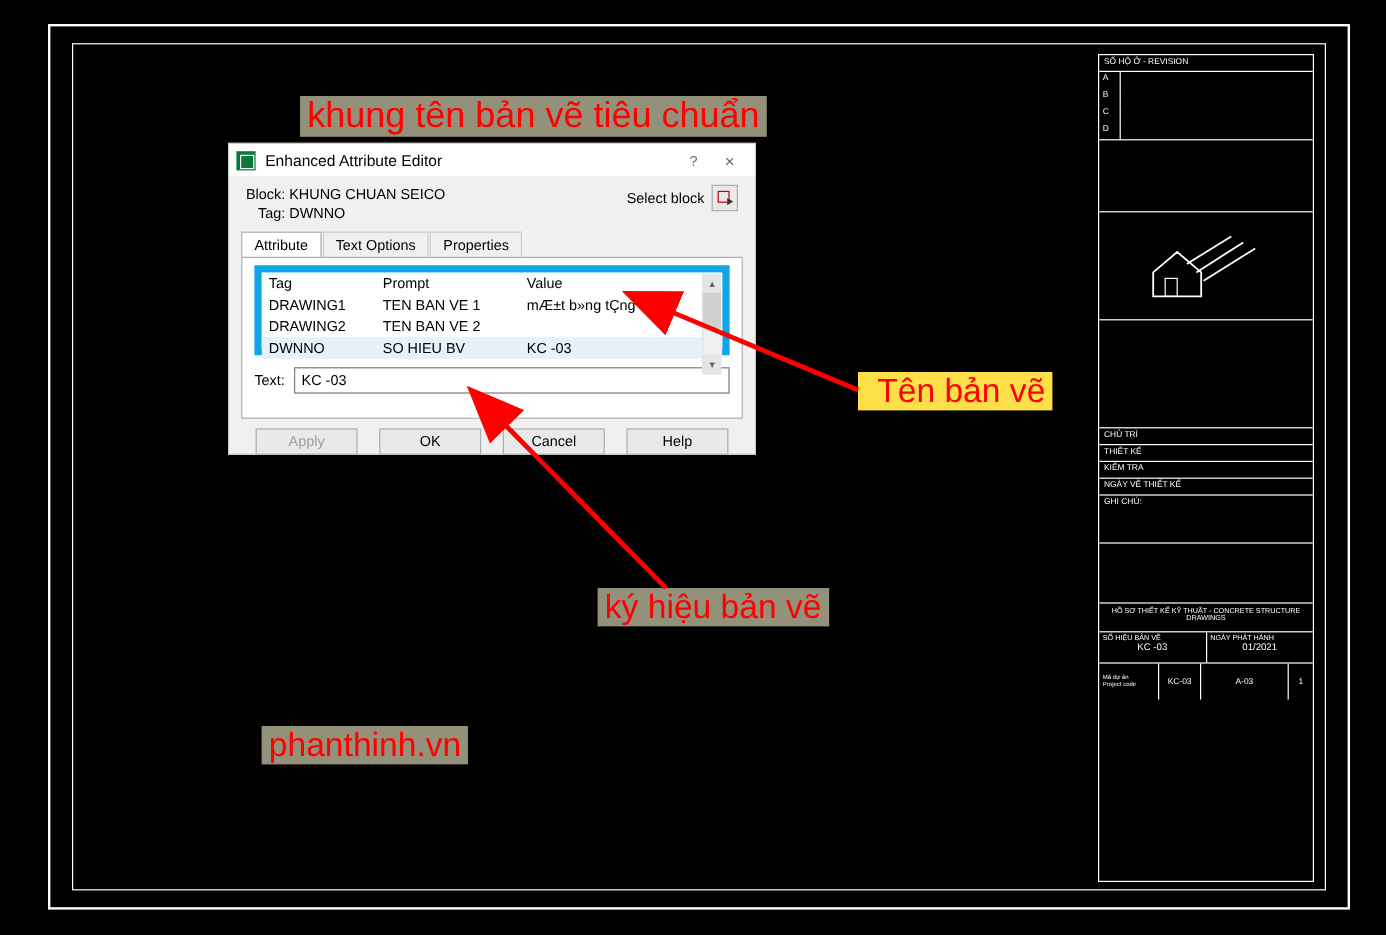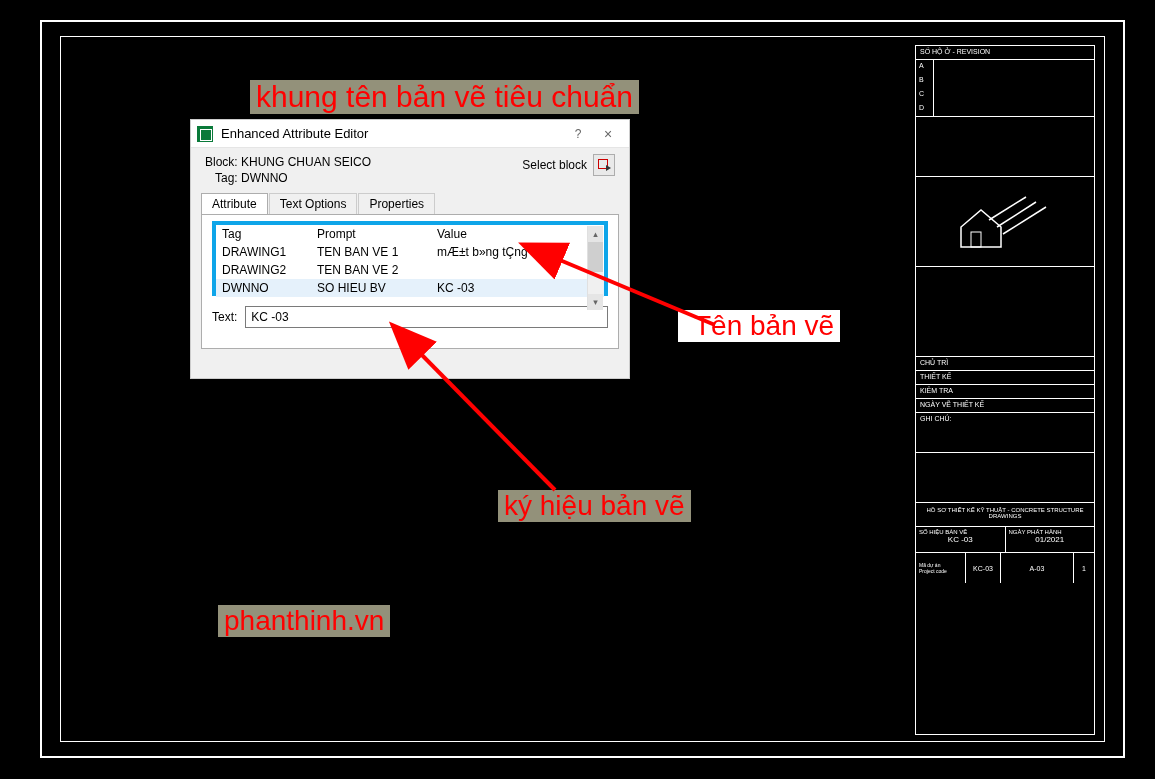--- a/index.html
+++ b/index.html
@@ -89,21 +89,21 @@
 .tab.active { background: #fff; border-color: #adadad;}
 .tab-panel {
   margin: 0 10px;
   border: 1px solid #adadad;
   background: #fff;
   height: 135px;
   padding: 6px 10px 8px;
   position: relative;
 }
 .grid {
-  border: 4px solid #0ea5e9;
+  border: 6px solid #0ea5e9;
   height: 75px;
   position: relative;
   font-size: 12px;
 }
 .grid-head, .grid-row {
   display: grid;
   grid-template-columns: 95px 120px 150px;
   padding: 2px 6px;
 }
 .grid-head { color: #000; }
@@ -132,21 +132,21 @@
 
 .anno {
   position: absolute;
   color: #ff0000;
   font-family: Arial, sans-serif;
   font-weight: normal;
   background: #93917a;
   padding: 0 6px;
 }
 .anno-title { left: 250px; top: 80px; font-size: 30px; }
-.anno-ten { left: 678px; top: 310px; font-size: 28px; background:#ffffff;padding-left:16px; }
+.anno-ten { left: 715px; top: 310px; font-size: 28px; background:#fde047;padding-left:16px; }
 .anno-ky { left: 498px; top: 490px; font-size: 28px; }
 .anno-url { left: 218px; top: 605px; font-size: 28px; }
 
 
 .arrow { position: absolute; pointer-events:none; }
 .arrow svg { overflow: visible; }
 
 
 .titleblock {
   position: absolute;
@@ -228,20 +228,26 @@
         <div class="thumb"></div>
         <div style="flex:1"></div>
         <div class="btn" style="position:absolute;bottom:0;">▾</div>
       </div>
     </div>
     <div class="value-row">
       <span>Text:</span>
       <input class="value-input" value="KC -03" style="">
     </div>
   </div>
+  <div class="dlg-buttons">
+    <button class="dlg-btn disabled">Apply</button>
+    <button class="dlg-btn">OK</button>
+    <button class="dlg-btn">Cancel</button>
+    <button class="dlg-btn">Help</button>
+  </div>
 </div>
 
 <div class="anno anno-title">khung tên bản vẽ tiêu chuẩn</div>
 <div class="anno anno-ten">Tên bản vẽ</div>
 <div class="anno anno-ky">ký hiệu bản vẽ</div>
 <div class="anno anno-url">phanthinh.vn</div>
 
 <div class="arrow" style="left:540px;top:250px;">
   <svg width="200" height="90">
     <defs>

